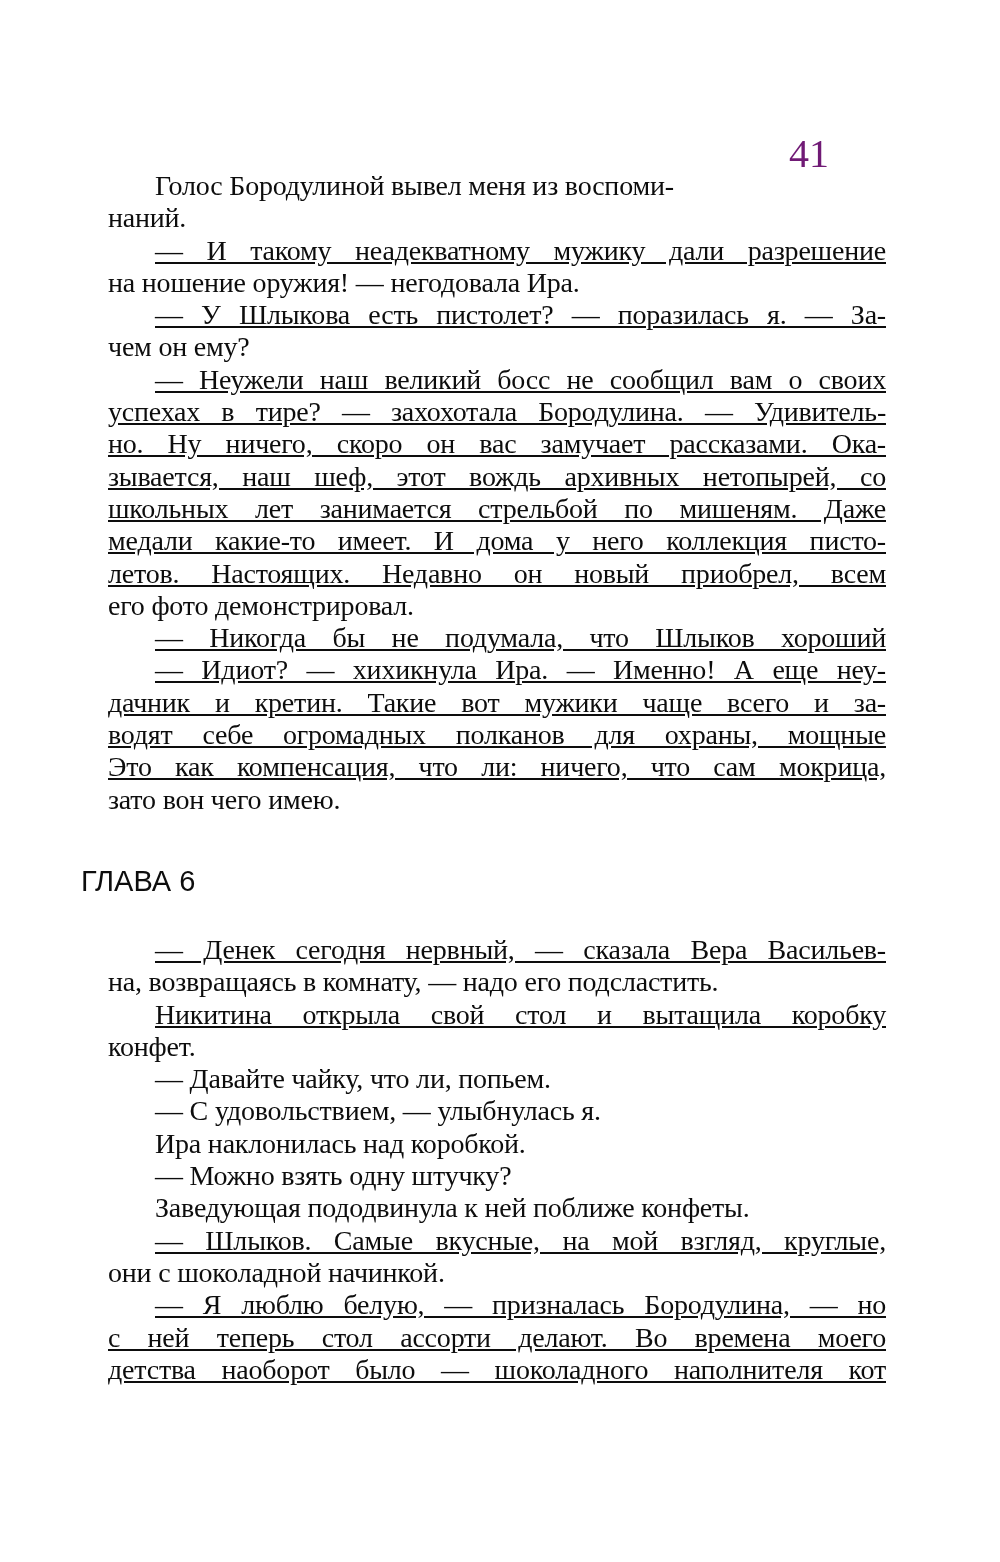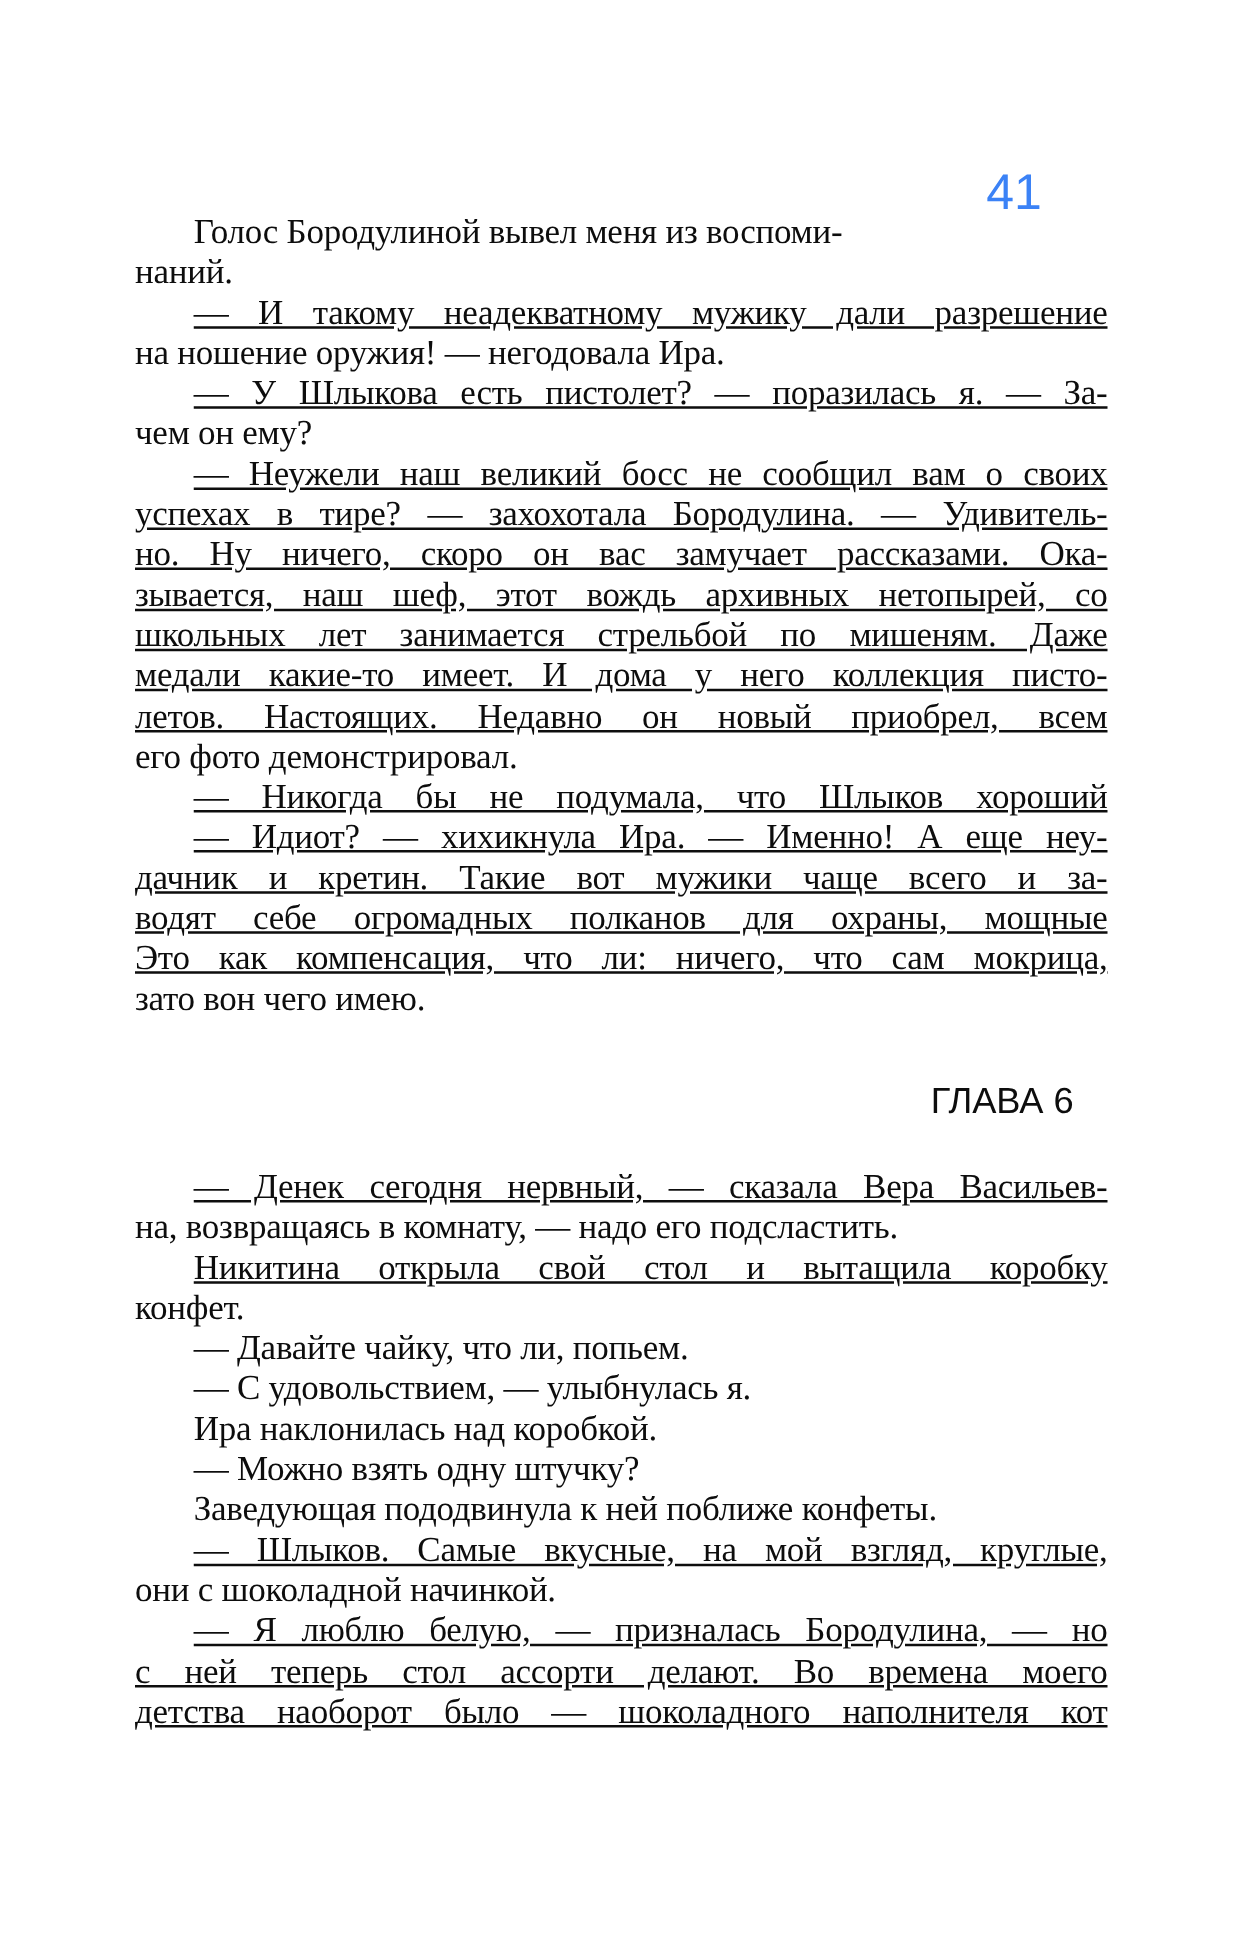--- a/index.html
+++ b/index.html
@@ -15,22 +15,22 @@
     overflow: hidden;
     font-family: "Liberation Serif", serif;
     color: #0d0d0d;
   }
   .page-number {
     position: absolute;
     left: 789px;
     top: 130px;
     font-size: 40px;
     line-height: 48px;
-    font-family: Liberation Sans, sans-serif;
-    color: #3b82f6;
+    font-family: Liberation Serif, serif;
+    color: #701a75;
   }
   .text-block {
     position: absolute;
     left: 108px;
     top: 134px;
     width: 778px;
     margin-top: 36px;
   }
   .line {
     height: 32.3px;
@@ -45,21 +45,21 @@
     text-justify: inter-word;
     text-decoration: underline;
   }
   .line.i {
     padding-left: 47px;
   }
   .chapter-heading {
     font-family: "Liberation Sans", sans-serif;
     font-size: 29px;
     line-height: 35px;
-    text-align: right;
+    text-align: left;
     position: relative;
     left: -27px;
     margin-top: 48px;
     margin-bottom: 35px;
     color: #0d0d0d;
   }
 </style>
 </head>
 <body>
 

